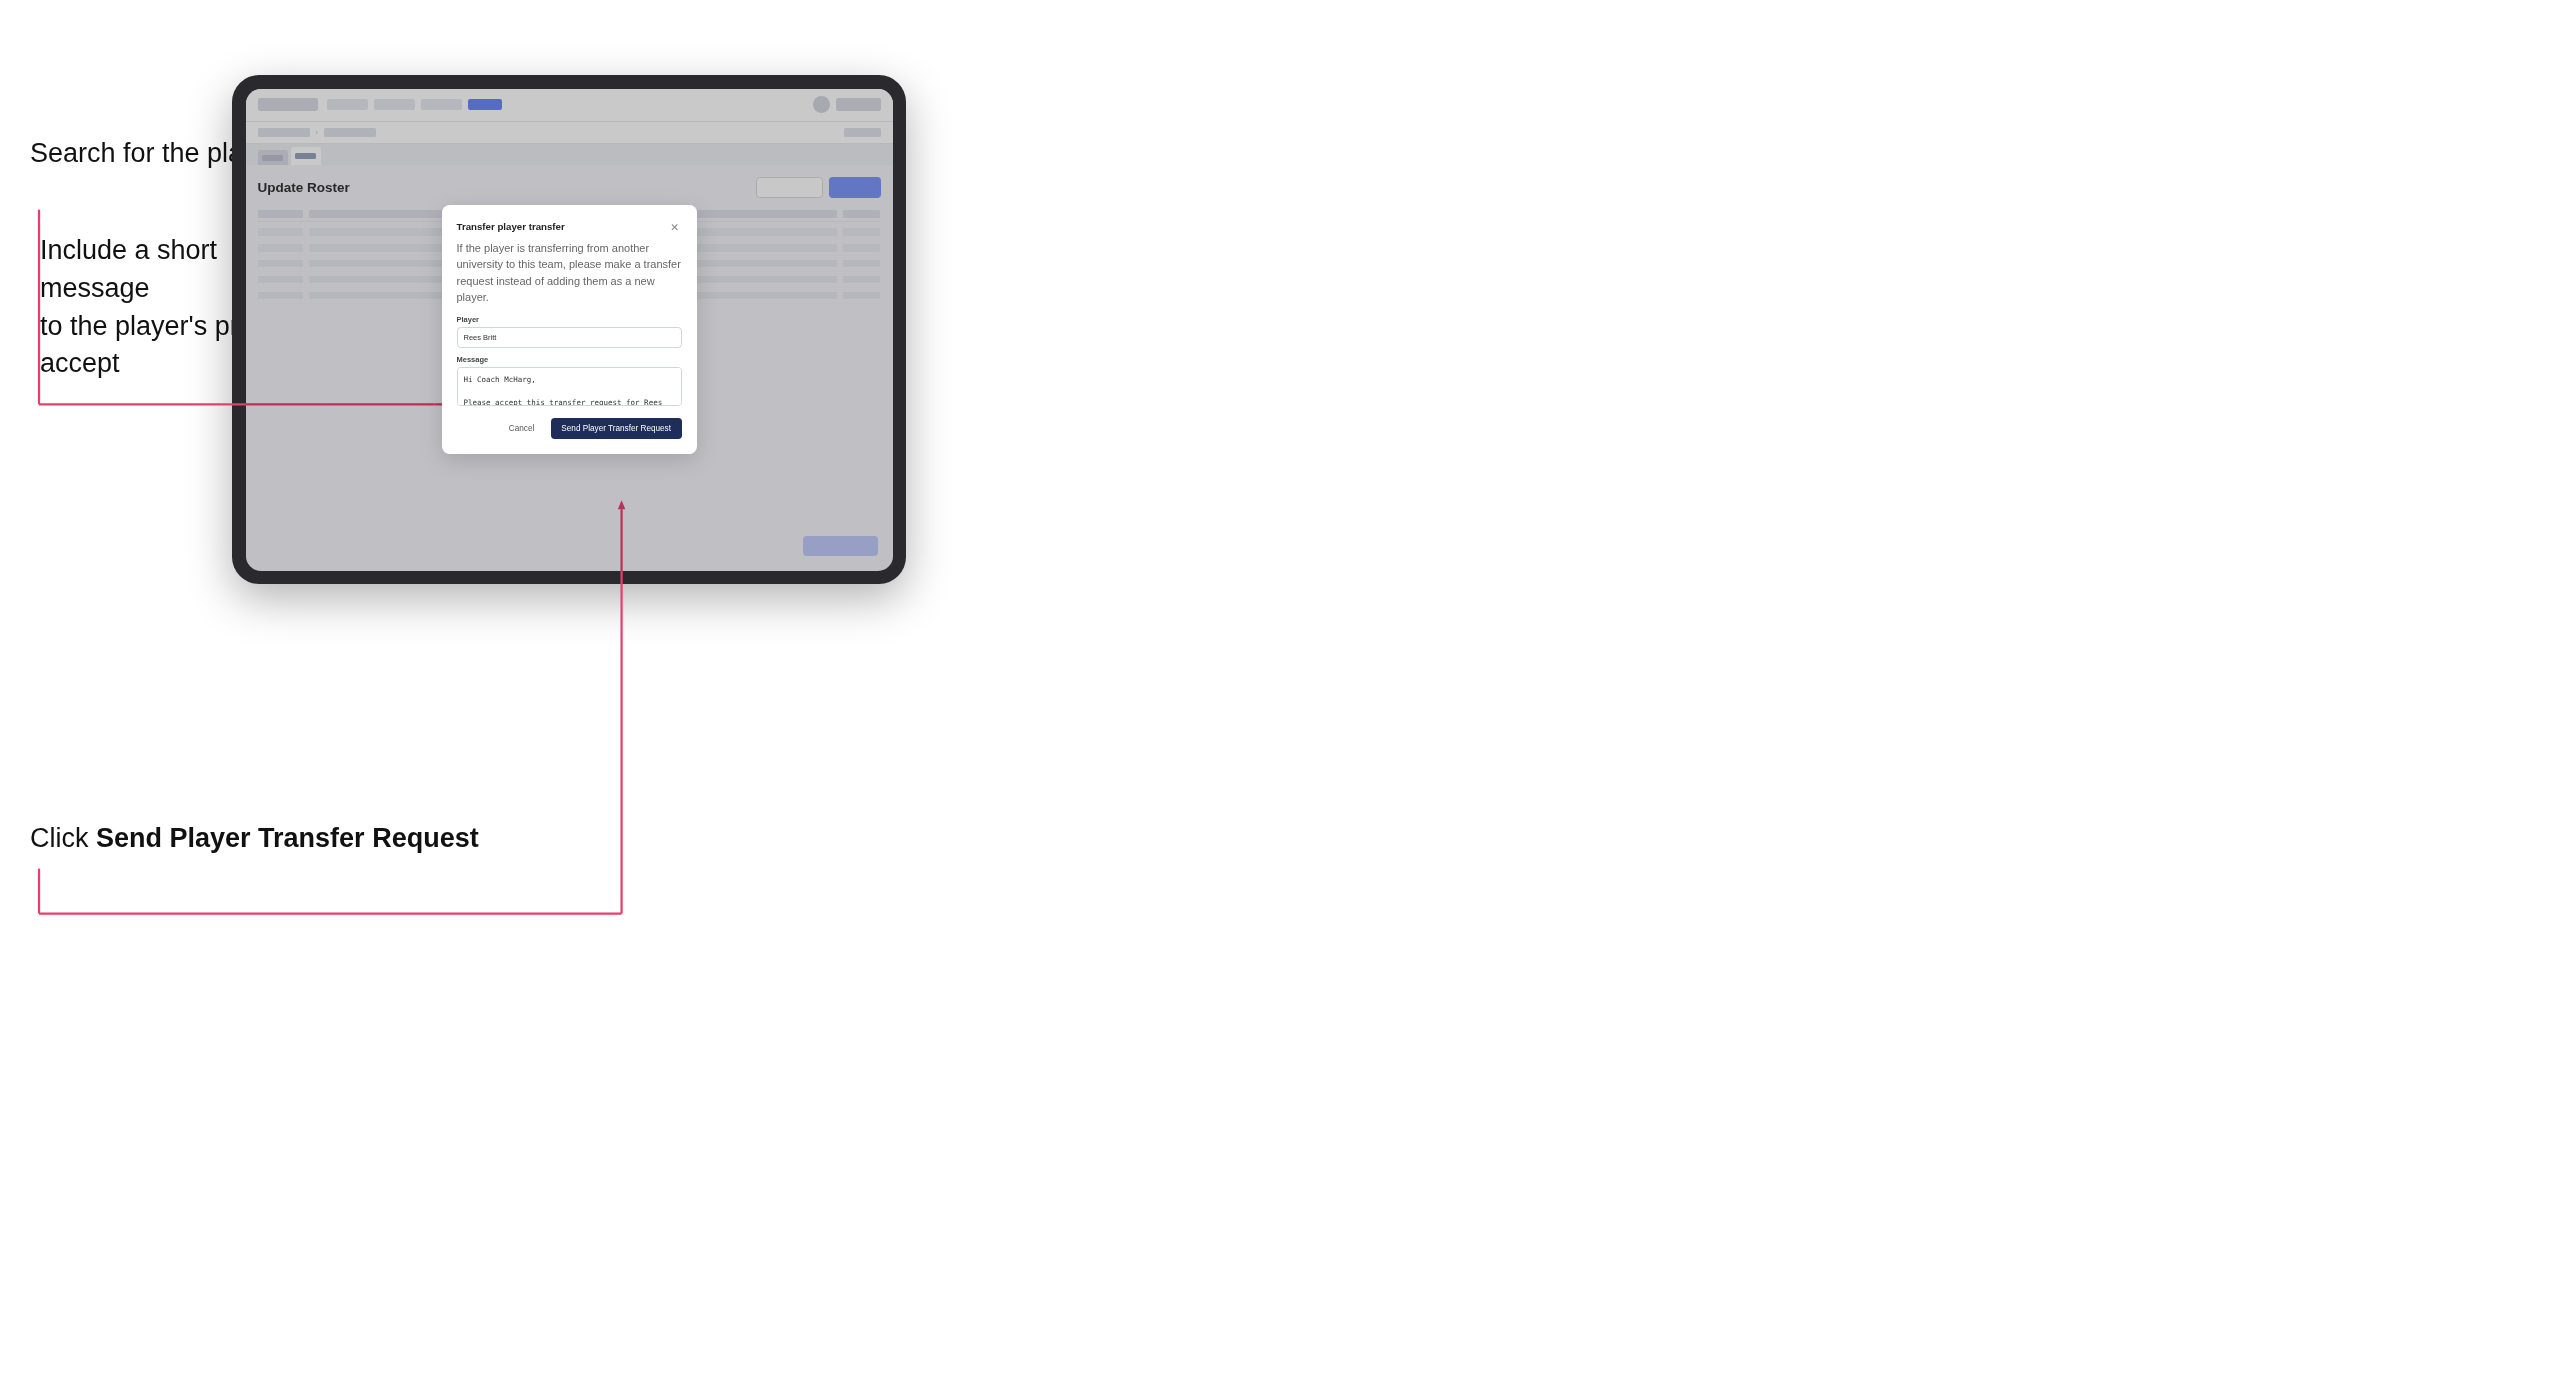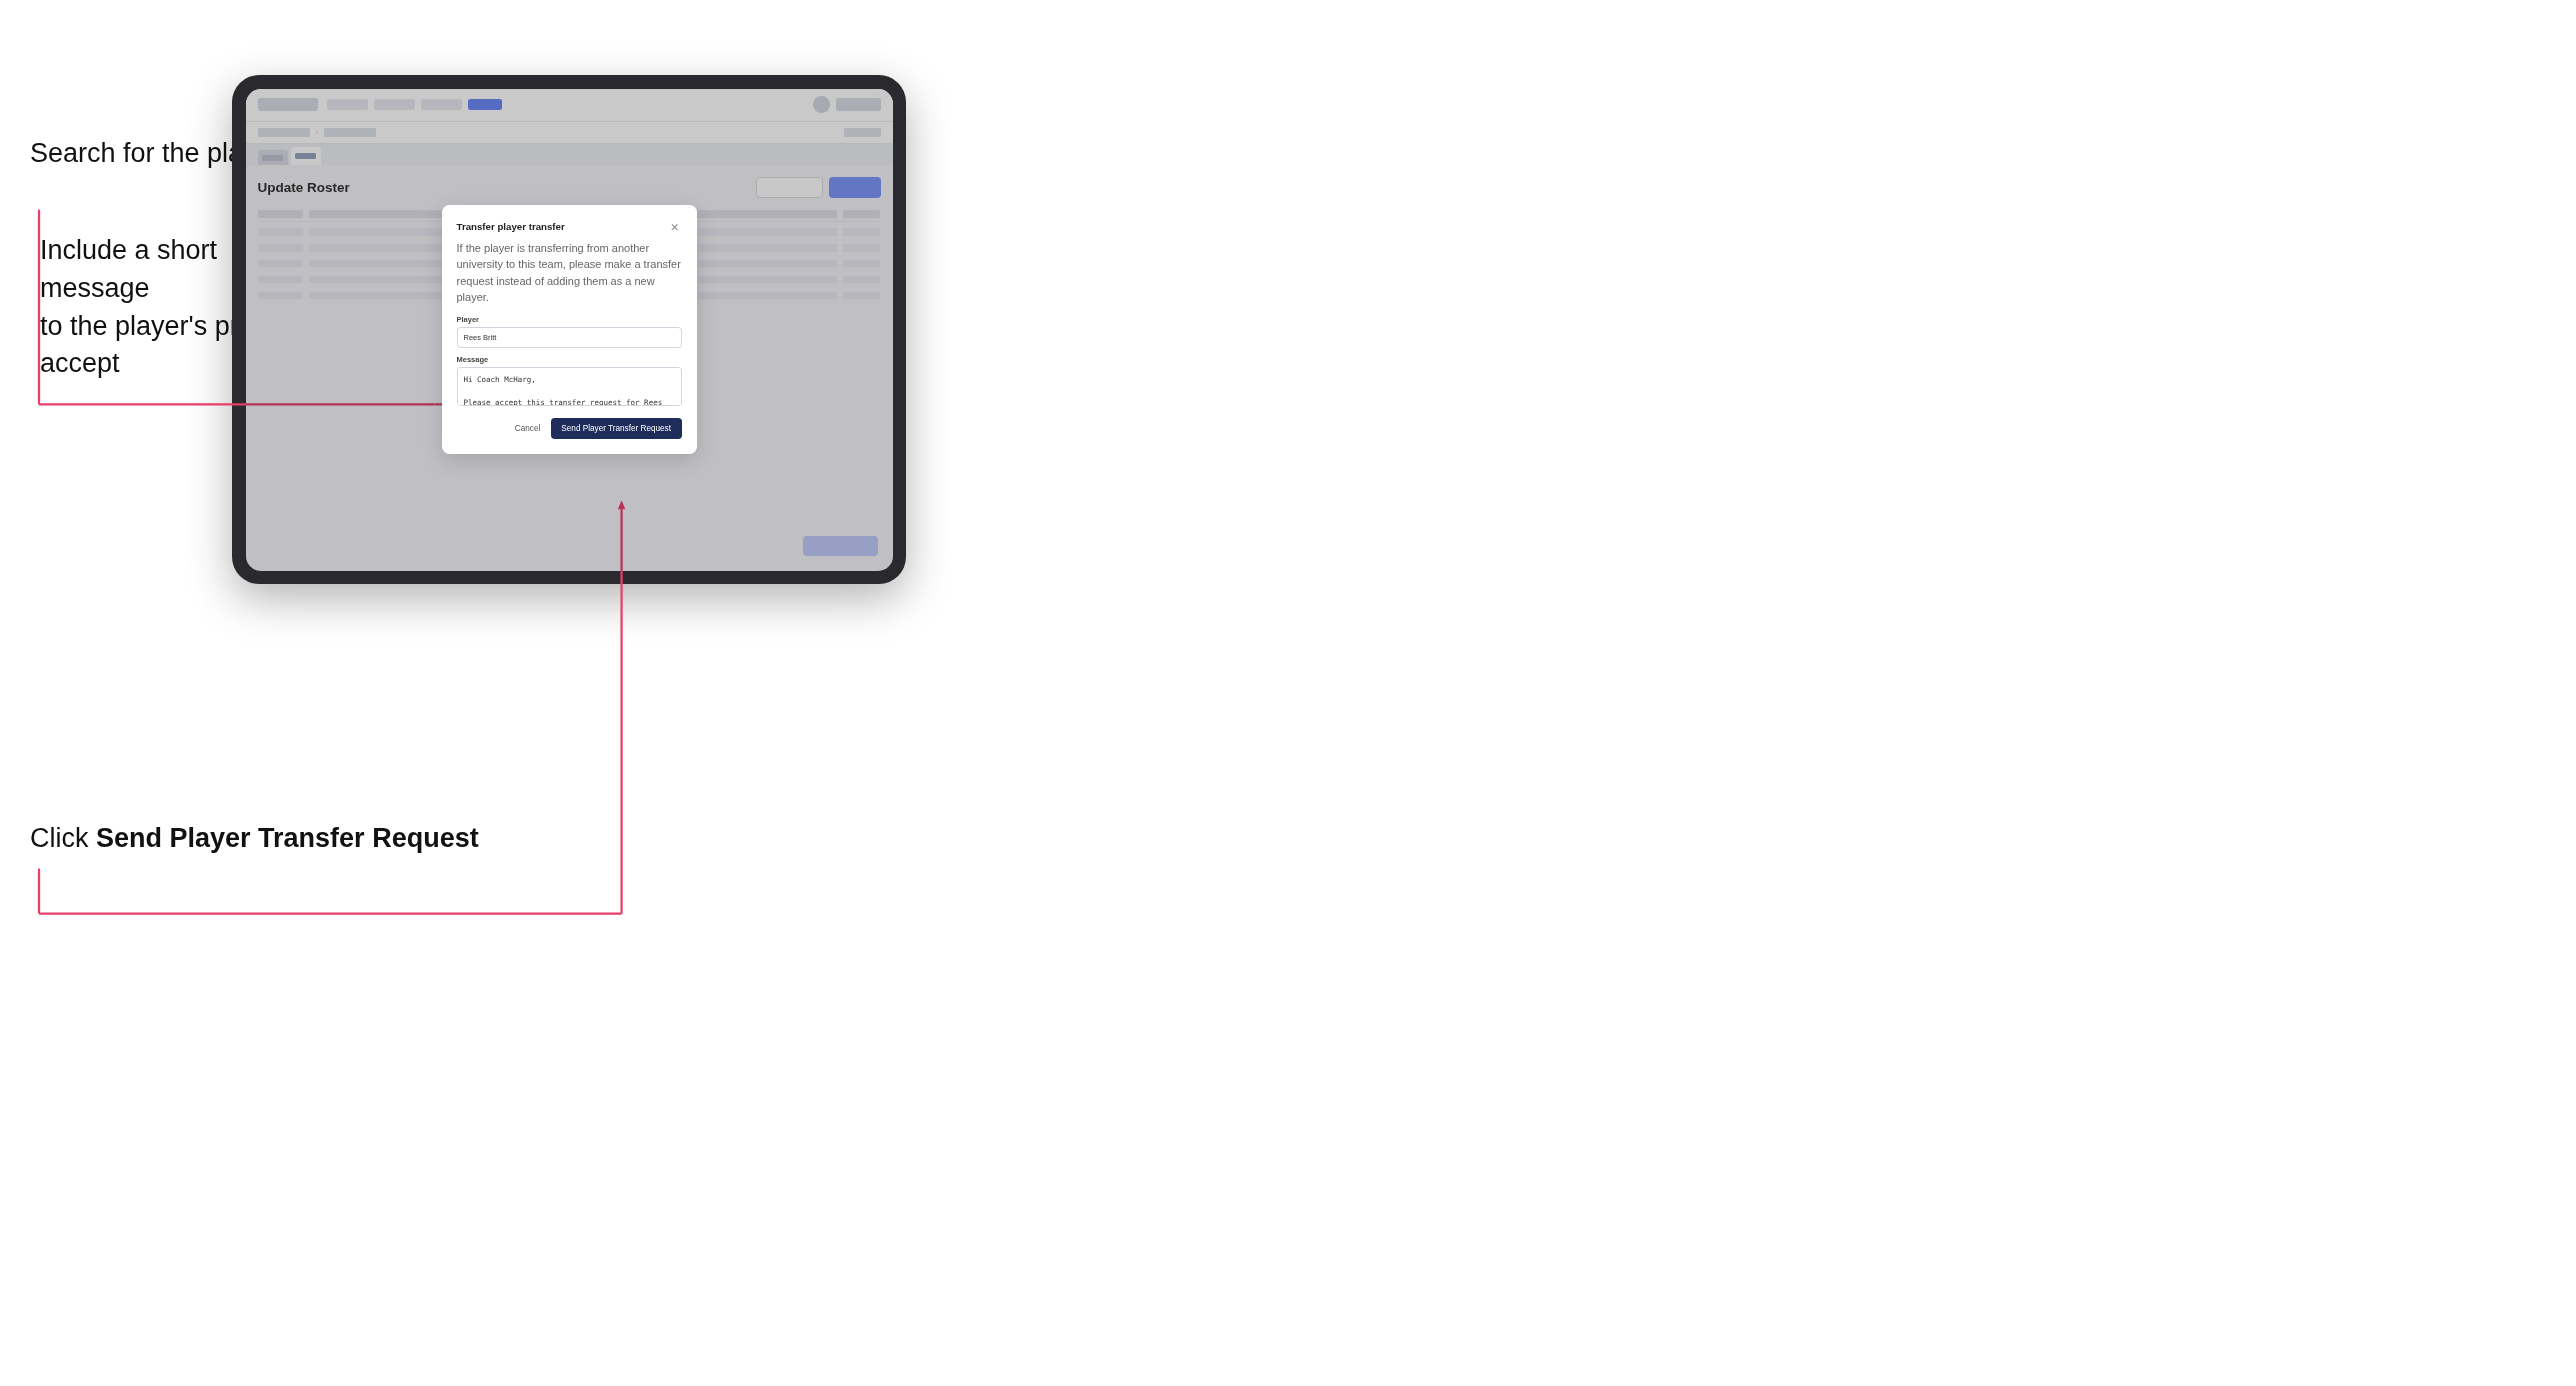--- a/index.html
+++ b/index.html
@@ -359,20 +359,21 @@
       outline: none;
       background: #fff;
       resize: none;
       line-height: 1.5;
     }
 
     .modal-footer {
       display: flex;
       align-items: flex-start;
       justify-content: flex-end;
+      gap: 6px;
     }
 
     .btn-cancel {
       height: 21px;
       padding: 0 10.5px;
       background: transparent;
       border: none;
       font-size: 8.2px;
       color: #555;
       cursor: pointer;

